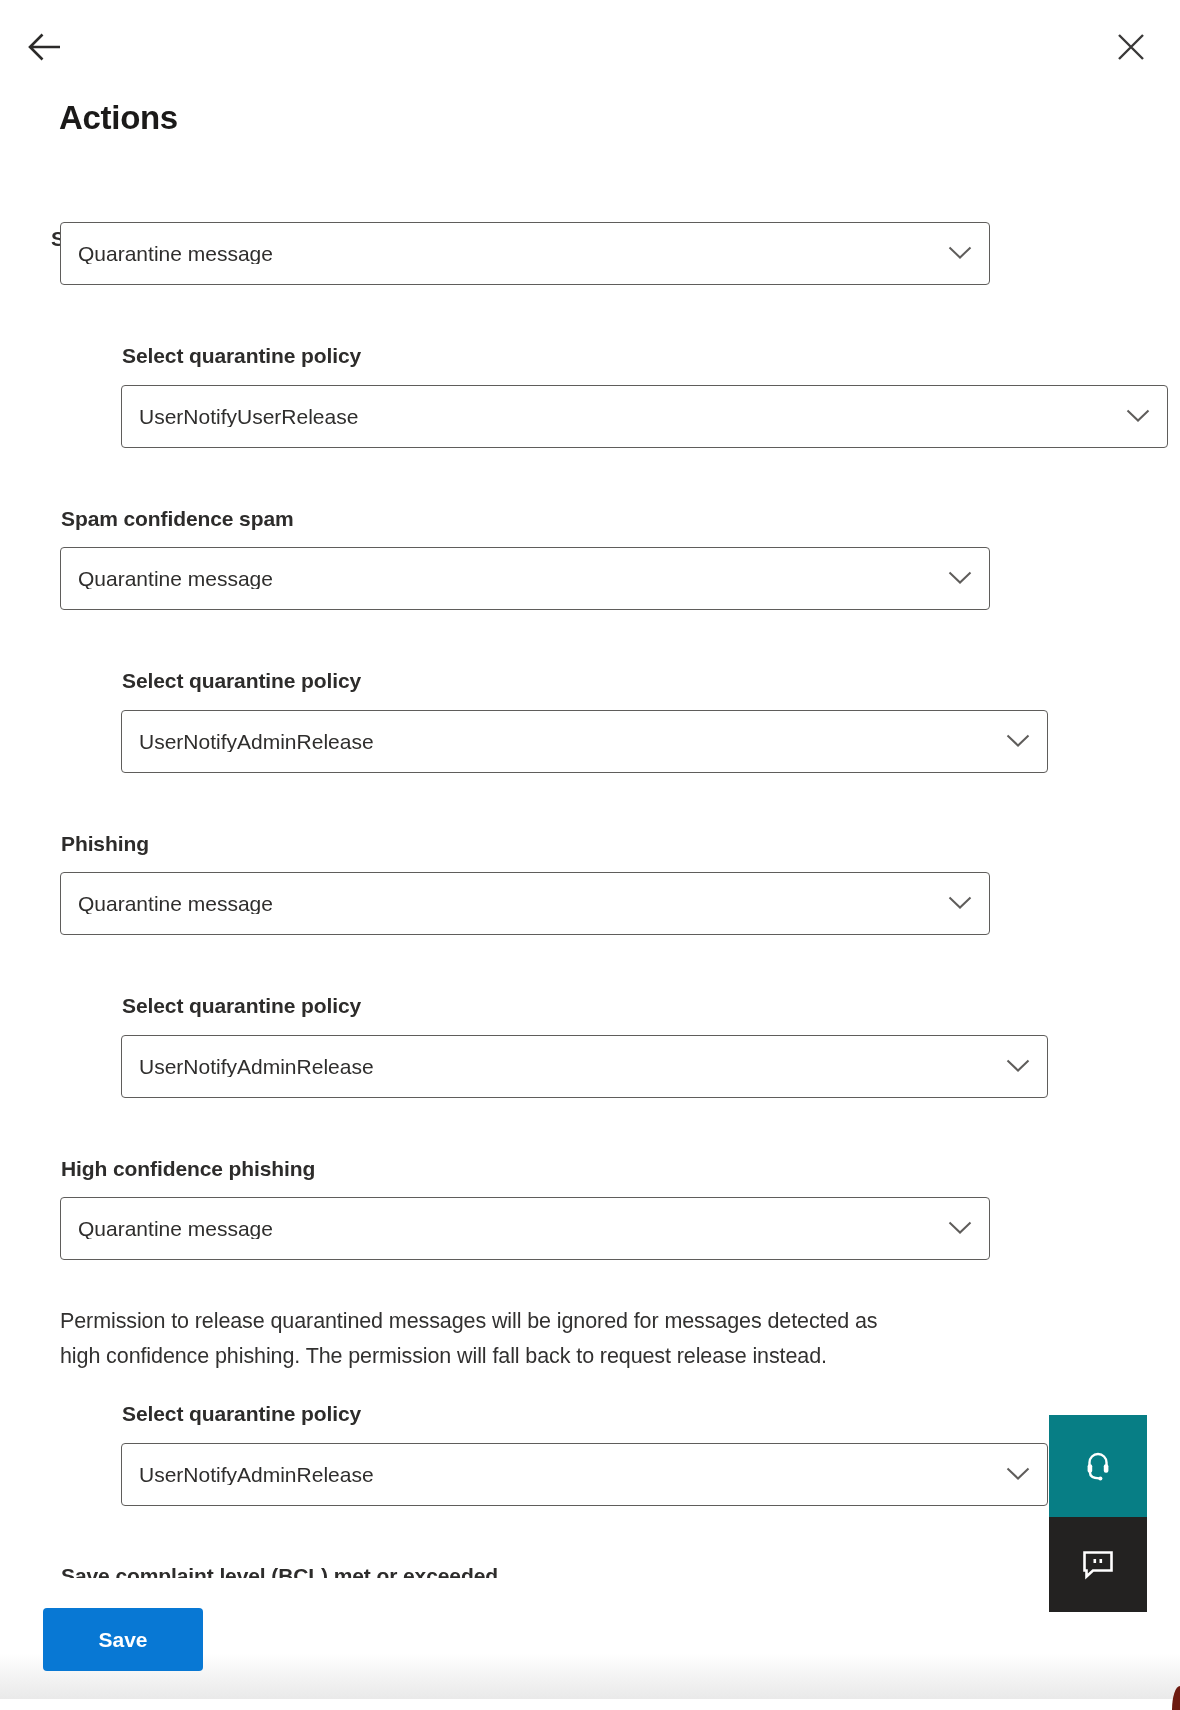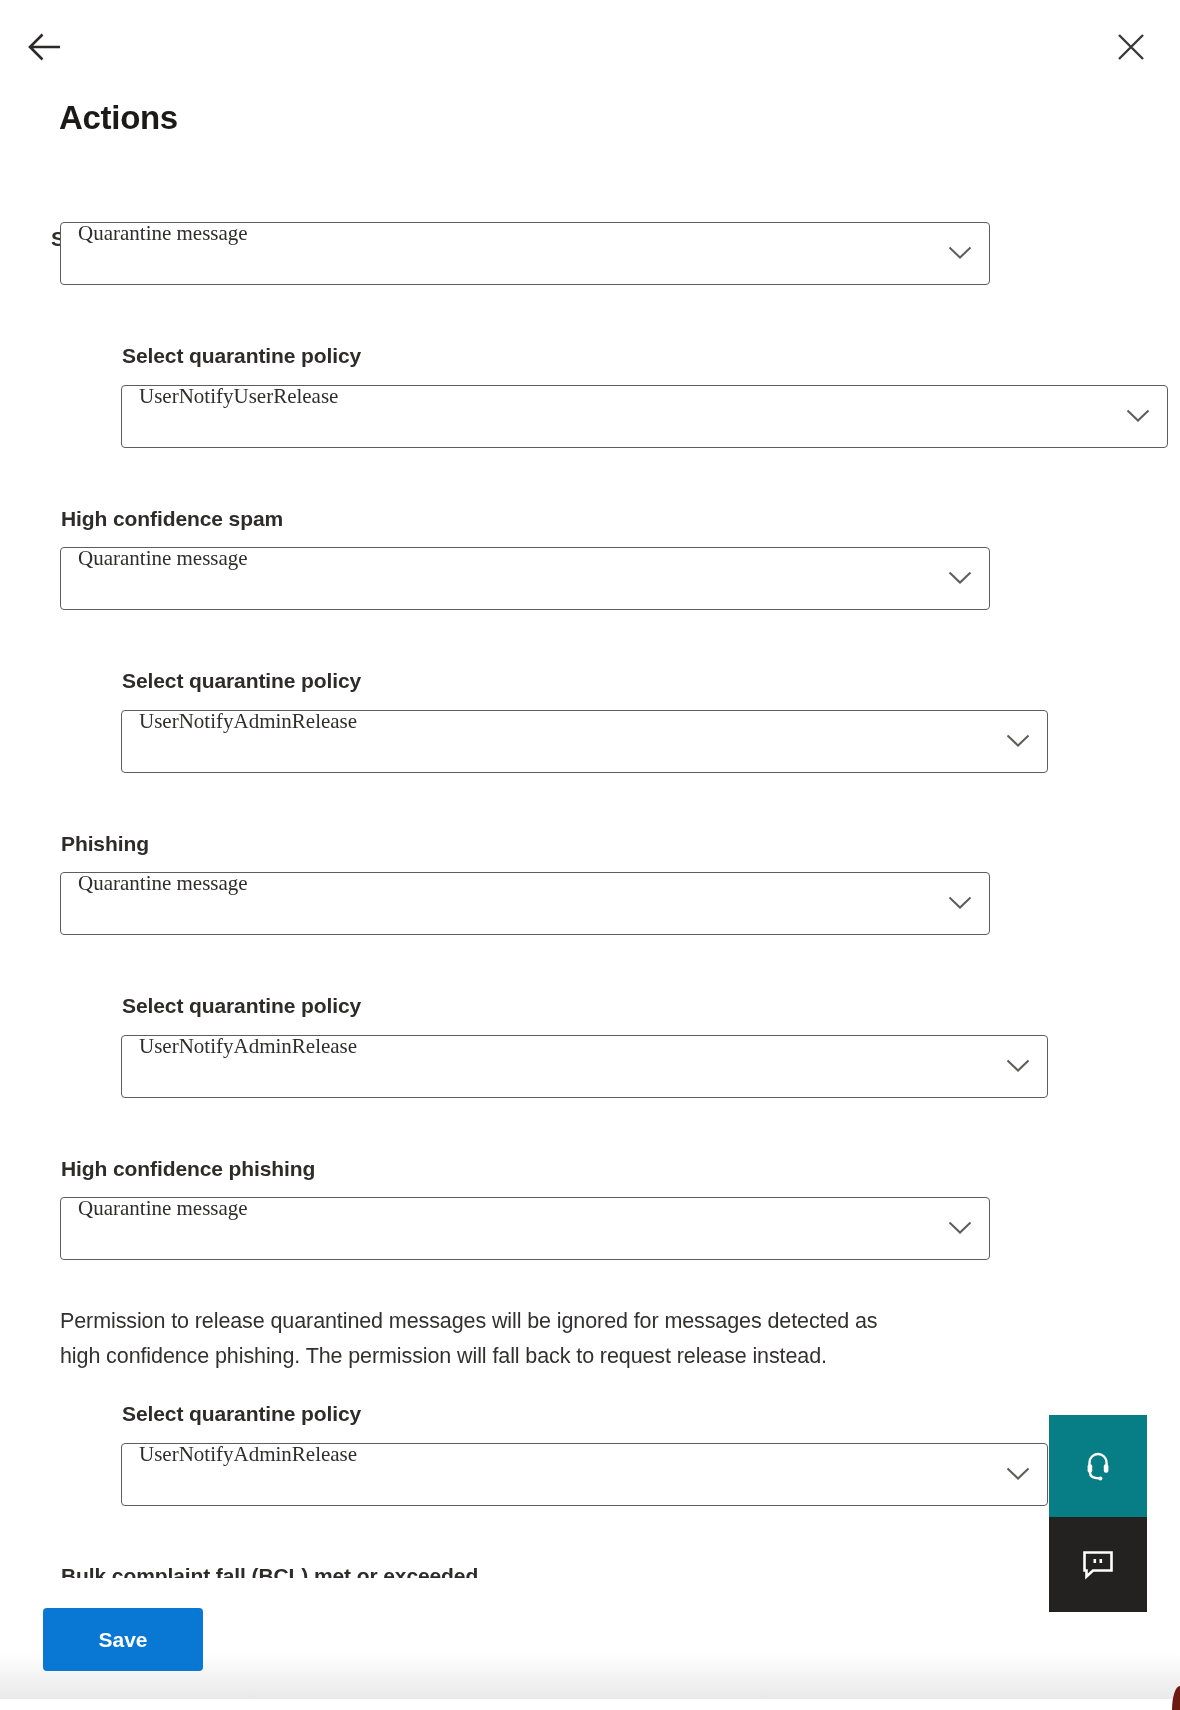--- a/index.html
+++ b/index.html
@@ -27,24 +27,23 @@
   
   .field-label {
     font-size:21px; font-weight:600; color:#2d2c2b; line-height:24px; letter-spacing:-0.1px;
   }
 
   
   .dropdown {
     background:#fff;
     border:1.5px solid #5f5d5b;
     border-radius:4px;
-    display:flex; 
+    display:flex; align-items:center;
     padding:0 46px 0 17px;
     cursor:pointer;
-    font-family:Liberation Serif, serif;
   }
   .dropdown .dd-text {
     font-size:21px; color:#2f2e2d; line-height:1;
     white-space:nowrap; overflow:hidden;
   }
   .dropdown .chevron {
     position:absolute; right:17px; top:50%; transform:translateY(-50%);
   }
 
   
@@ -124,21 +123,21 @@
 <div class="abs field-label" style="left:122px;top:344px;">Select quarantine policy</div>
 <div class="abs dropdown" style="left:121px;top:385px;width:1047px;height:63px;">
   <span class="dd-text">UserNotifyUserRelease</span>
   <span class="chevron">
     <svg width="24" height="13" viewBox="0 0 24 13" fill="none">
         <path d="M1.5 1.5 12 11.5 22.5 1.5" stroke="#5f5d5b" stroke-width="2"></path>
       </svg>
   </span>
 </div>
 
-<div class="abs field-label" style="left:61px;top:507px;">High confidence spam</div>
+<div class="abs field-label" style="left:61px;top:507px;">Spam confidence spam</div>
 <div class="abs dropdown" style="left:60px;top:547px;width:930px;height:63px;">
   <span class="dd-text">Quarantine message</span>
   <span class="chevron">
     <svg width="24" height="13" viewBox="0 0 24 13" fill="none">
         <path d="M1.5 1.5 12 11.5 22.5 1.5" stroke="#5f5d5b" stroke-width="2"></path>
       </svg>
   </span>
 </div>
 
 <div class="abs field-label" style="left:122px;top:669px;">Select quarantine policy</div>
@@ -189,21 +188,21 @@
 <div class="abs field-label" style="left:122px;top:1402px;">Select quarantine policy</div>
 <div class="abs dropdown" style="left:121px;top:1443px;width:927px;height:63px;">
   <span class="dd-text">UserNotifyAdminRelease</span>
   <span class="chevron">
     <svg width="24" height="13" viewBox="0 0 24 13" fill="none">
         <path d="M1.5 1.5 12 11.5 22.5 1.5" stroke="#5f5d5b" stroke-width="2"></path>
       </svg>
   </span>
 </div>
 
-<div class="abs field-label bulk-label" style="left:61px;top:1564px;">Bulk complaint fall (BCL) met or exceeded</div>
+<div class="abs field-label bulk-label" style="left:61px;top:1564px;">Save complaint level (BCL) met or exceeded</div>
 
 <div class="abs footer">
   <button class="btn btn-primary">Save</button>
 </div>
 
 <button class="abs float-btn float-help">
   <span style="display:flex;">
     <svg width="30" height="32" viewBox="0 0 30 32" fill="none">
       <path d="M6.5 16v-3.5a8.5 8.5 0 0 1 17 0V16" stroke="#ffffff" stroke-width="2.4"></path>
       <rect x="4.6" y="14.2" width="4.6" height="8.6" rx="2" fill="#ffffff"></rect>

